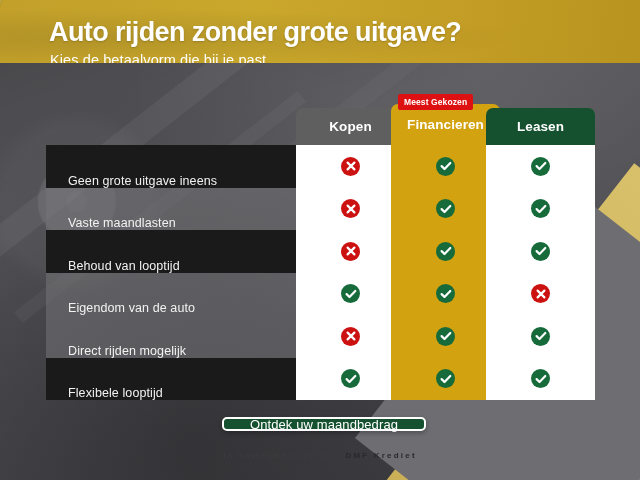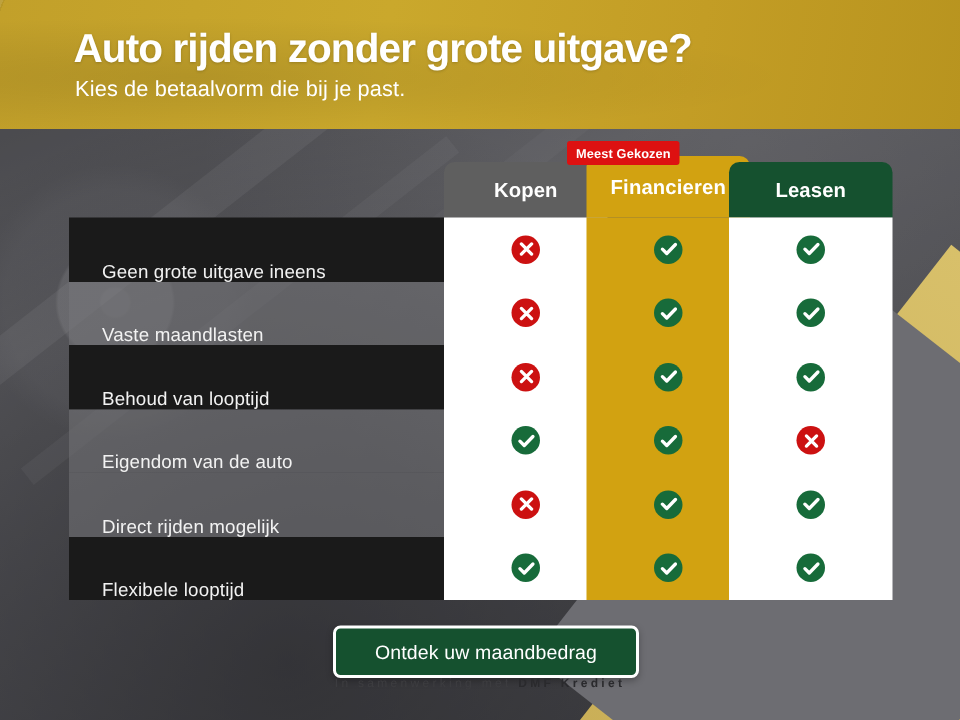--- a/index.html
+++ b/index.html
@@ -56,21 +56,21 @@
   }
   #gray-overlay-br {
     position:absolute; right:-40px; bottom:-70px;
     width:250px; height:330px;
     background:#6d6d72;
     transform:rotate(38deg);
   }
 
   
   #header {
-    position:absolute; left:0; top:0; width:640px; height:86px;
+    position:absolute; left:0; top:0; width:640px; height:63px;
     background:
       linear-gradient(112deg, rgba(255,255,255,.10) 0 2px, rgba(0,0,0,0) 2px 34px),
       linear-gradient(112deg, rgba(0,0,0,.06) 0 3px, rgba(0,0,0,0) 3px 52px),
       radial-gradient(ellipse at 20% 60%, rgba(0,0,0,.10), rgba(0,0,0,0) 55%),
       linear-gradient(100deg,#c2a02a 0%, #caa82c 40%, #c39d25 72%, #b8941f 100%);
     overflow:hidden;
   }
   #hdr-title {
     position:absolute; left:49px; top:17px;
     font-size:27px; font-weight:bold; color:#ffffff;
@@ -117,42 +117,42 @@
   #col-kopen .col-body, #col-leasen .col-body { height:255px; }
   #col-financieren .col-body { height:255px; background:#d2a211; }
 
   .cell {
     height:42.5px;
     display:flex; align-items:center; justify-content:center;
   }
 
   
   #badge {
-    position:absolute; left:378px; top:94px;
+    position:absolute; left:398px; top:94px;
     background:#dd1111;
     color:#ffffff;
     font-size:8.5px; font-weight:bold;
     padding:2.5px 6px 3px 6px;
     border-radius:2px;
     white-space:nowrap;
     letter-spacing:.1px;
     z-index:6;
   }
 
   
   .ico { width:19px; height:19px; border-radius:50%;
          display:flex; align-items:center; justify-content:center; }
   .ico.yes { background:#176b3a; }
   .ico.no  { background:#cc1111; }
   .ico svg { display:block; }
 
   
   #cta {
     position:absolute; left:222px; top:417px;
-    width:204px; height:35px;
+    width:204px; height:14px;
     background:#15512f;
     border:2px solid #ffffff;
     border-radius:5px;
     display:flex; align-items:center; justify-content:center;
     color:#ffffff; font-size:13px;
     letter-spacing:.1px; white-space:nowrap;
     box-shadow:0 2px 5px rgba(0,0,0,.28);
   }
   #disc {
     position:absolute; left:0; top:450px; width:640px;

